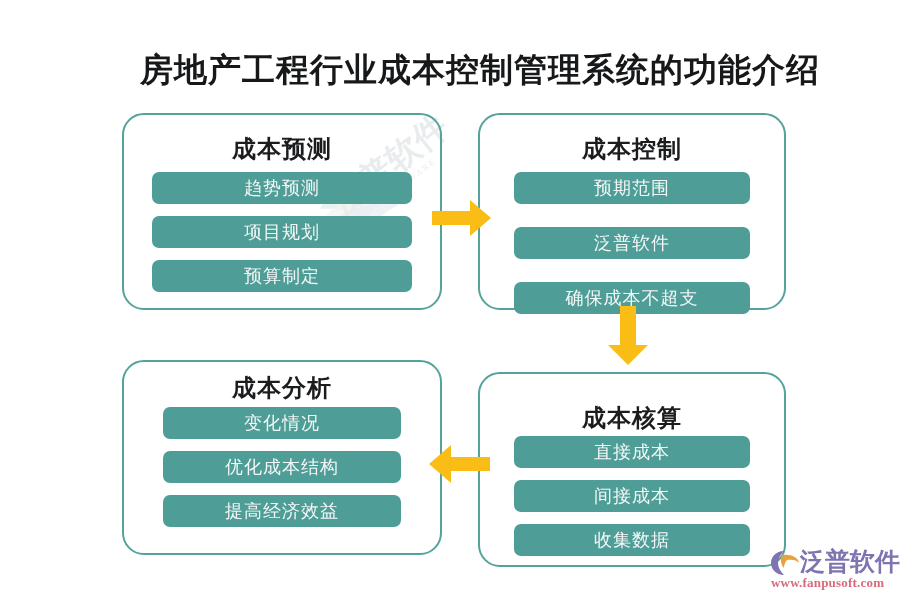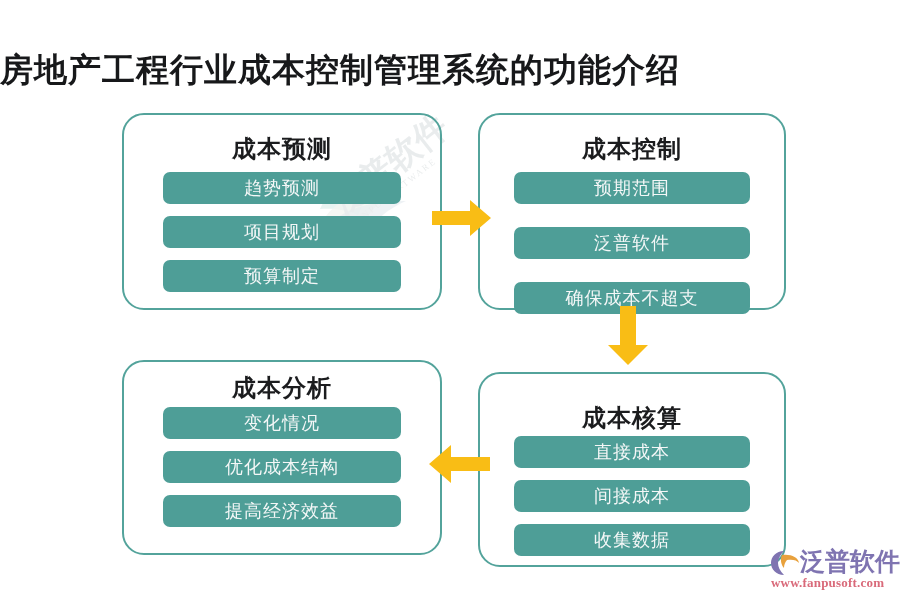--- a/index.html
+++ b/index.html
@@ -20,27 +20,28 @@
     height: 600px;
     overflow: hidden;
   }
 
   
   .page-title {
     position: absolute;
     left: 0;
     top: 48px;
     width: 812px;
-    text-align: left;
+    text-align: right;
     font-size: 33px;
     font-weight: bold;
     letter-spacing: 1px;
     color: #17181a;
     font-family: "Liberation Serif", "DejaVu Serif", serif;
     white-space: nowrap;
+    padding-left: 8px;
   }
 
   
   .wm-center {
     position: absolute;
     left: 318px;
     top: 175px;
     width: 150px;
     height: 135px;
     opacity: 0.30;
@@ -126,21 +127,21 @@
   #panel-forecast .panel-title   { top: 18px; }
   #panel-control .panel-title    { top: 18px; }
   #panel-analysis .panel-title   { top: 10px; }
   #panel-accounting .panel-title { top: 28px; }
 
   #panel-forecast .panel-items   { top: 57px; }
   #panel-control .panel-items    { top: 57px; gap: 23px; }
   #panel-analysis .panel-items   { top: 45px; }
   #panel-accounting .panel-items { top: 62px; }
 
-  #panel-forecast .item-bar   { width: 238px; }
+  #panel-forecast .item-bar   { width: 260px; }
   #panel-control .item-bar    { width: 236px; }
   #panel-analysis .item-bar   { width: 238px; }
   #panel-accounting .item-bar { width: 236px; }
 
   
   .arrow { position: absolute; }
   #arrow-forecast-to-control  { left: 432px; top: 198px; width: 60px; height: 40px; }
   #arrow-control-to-accounting{ left: 607px; top: 306px; width: 42px; height: 60px; }
   #arrow-accounting-to-analysis{ left: 428px; top: 443px; width: 62px; height: 42px; }
 

